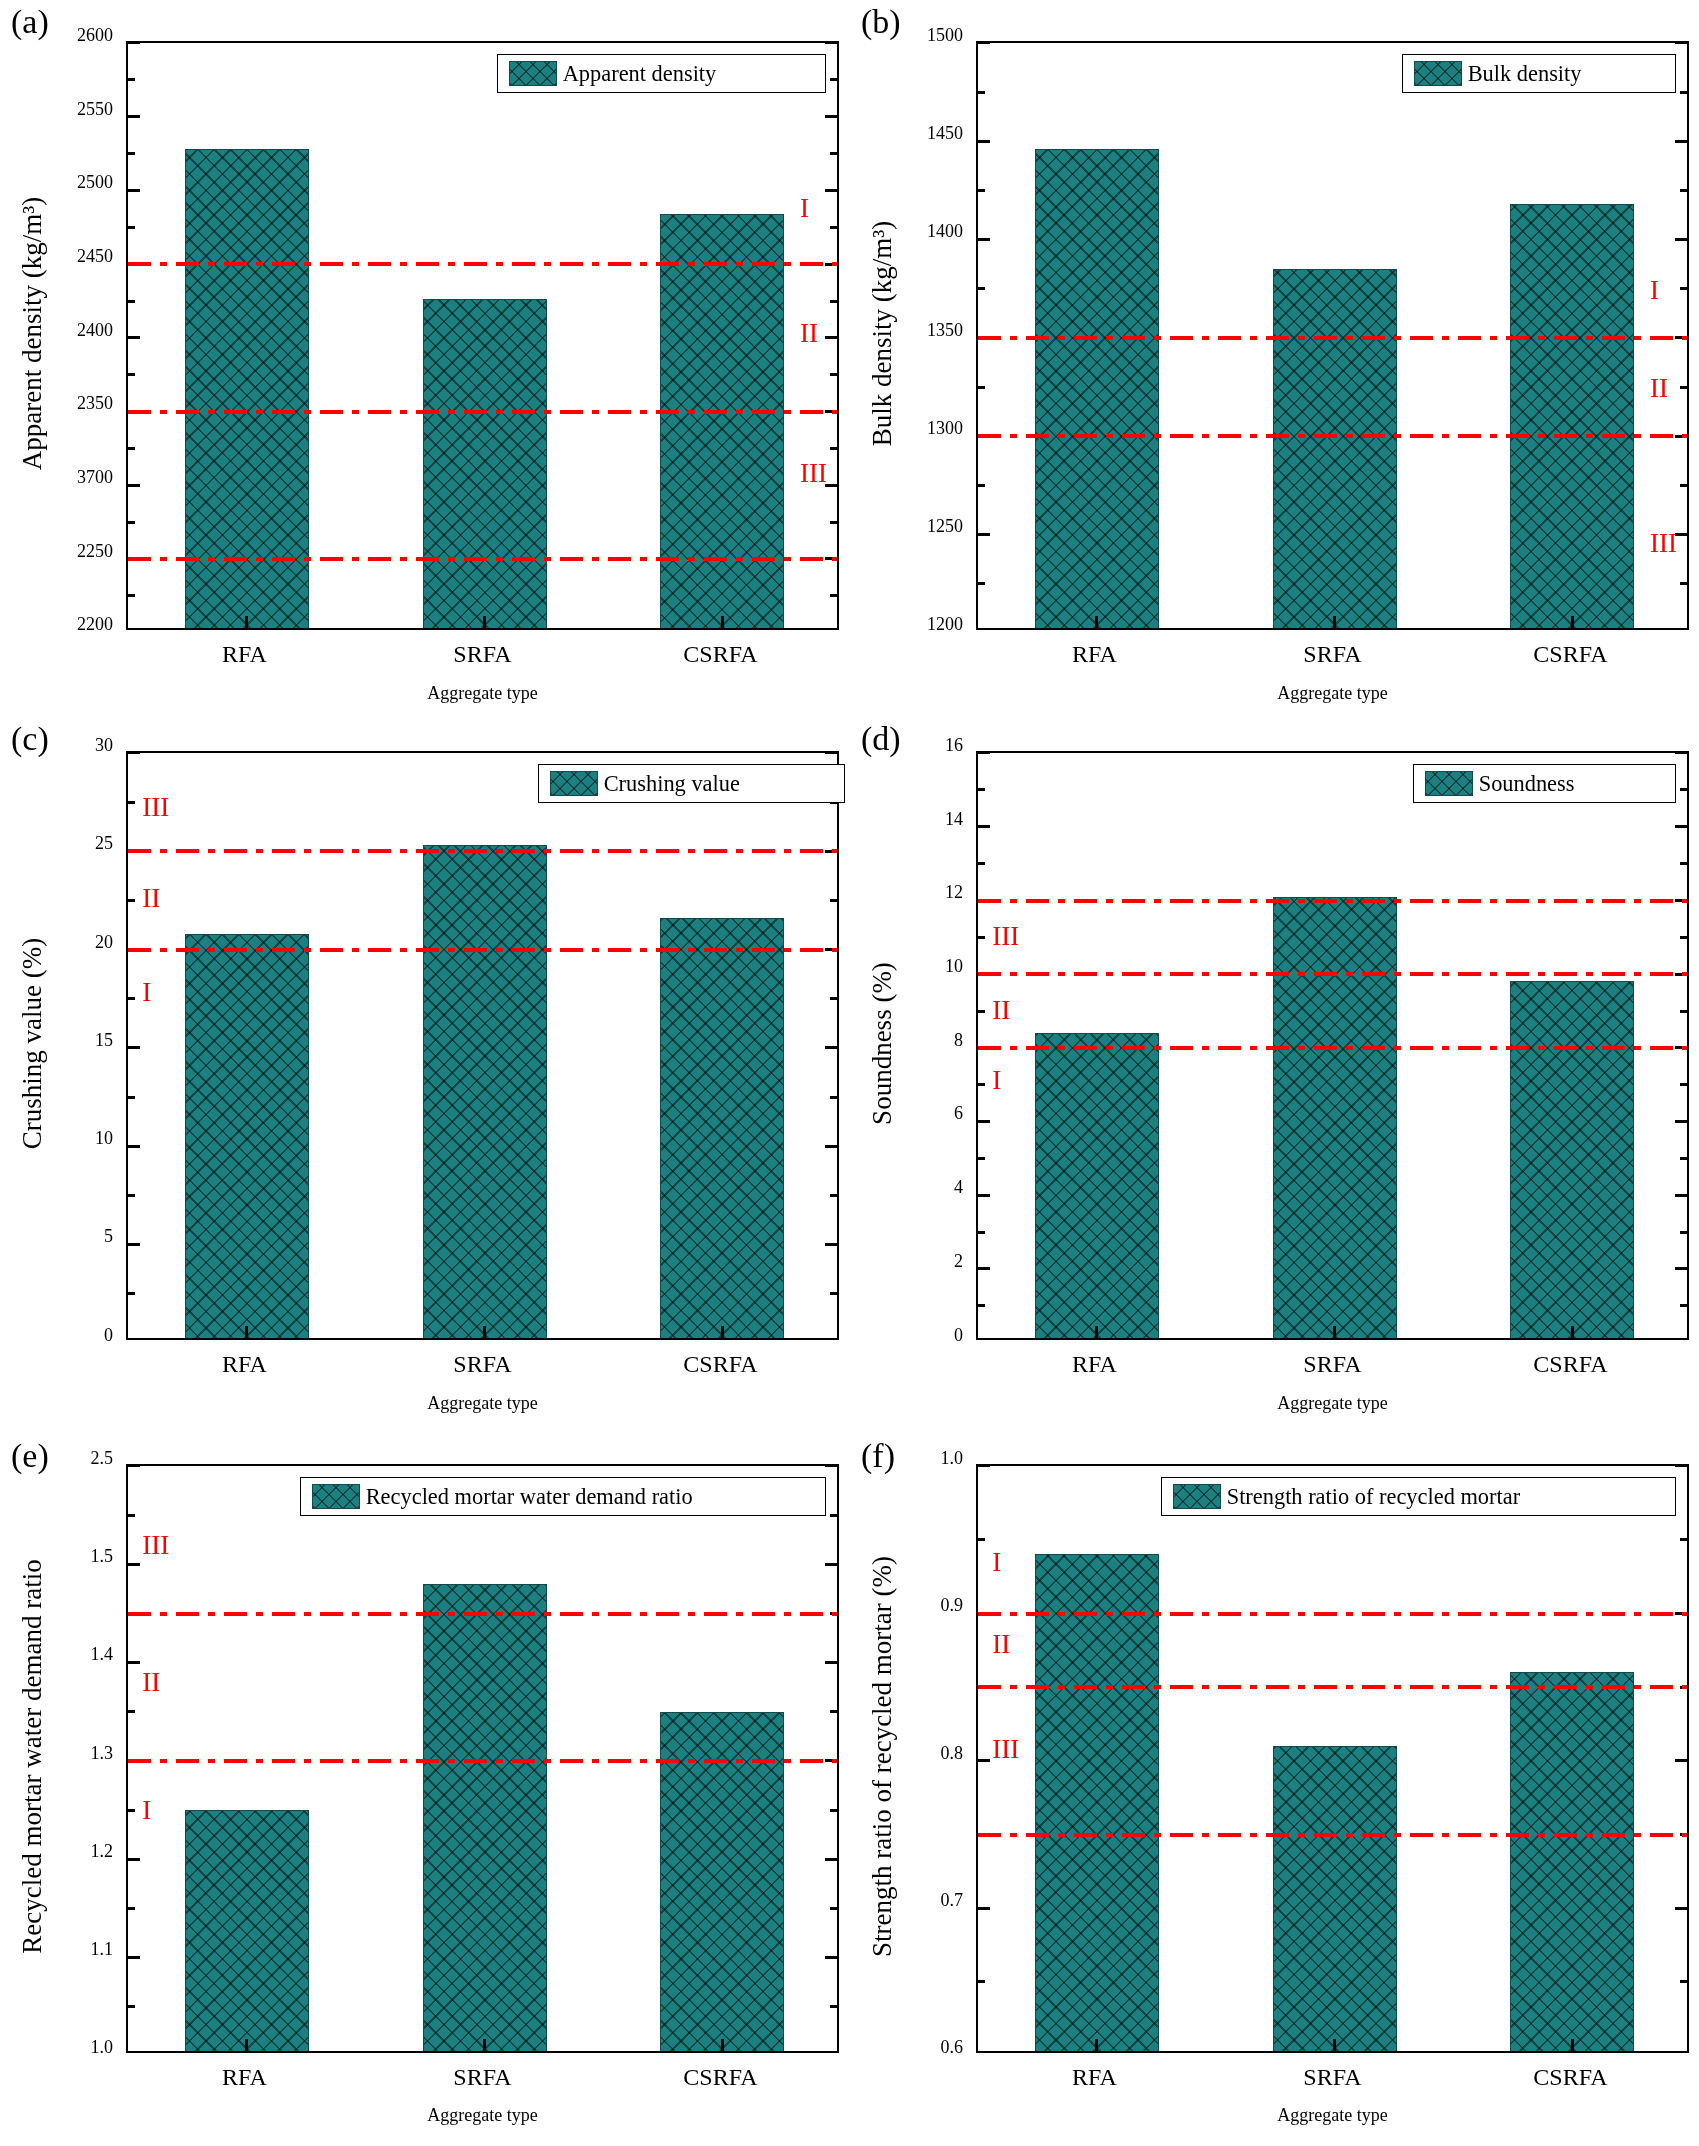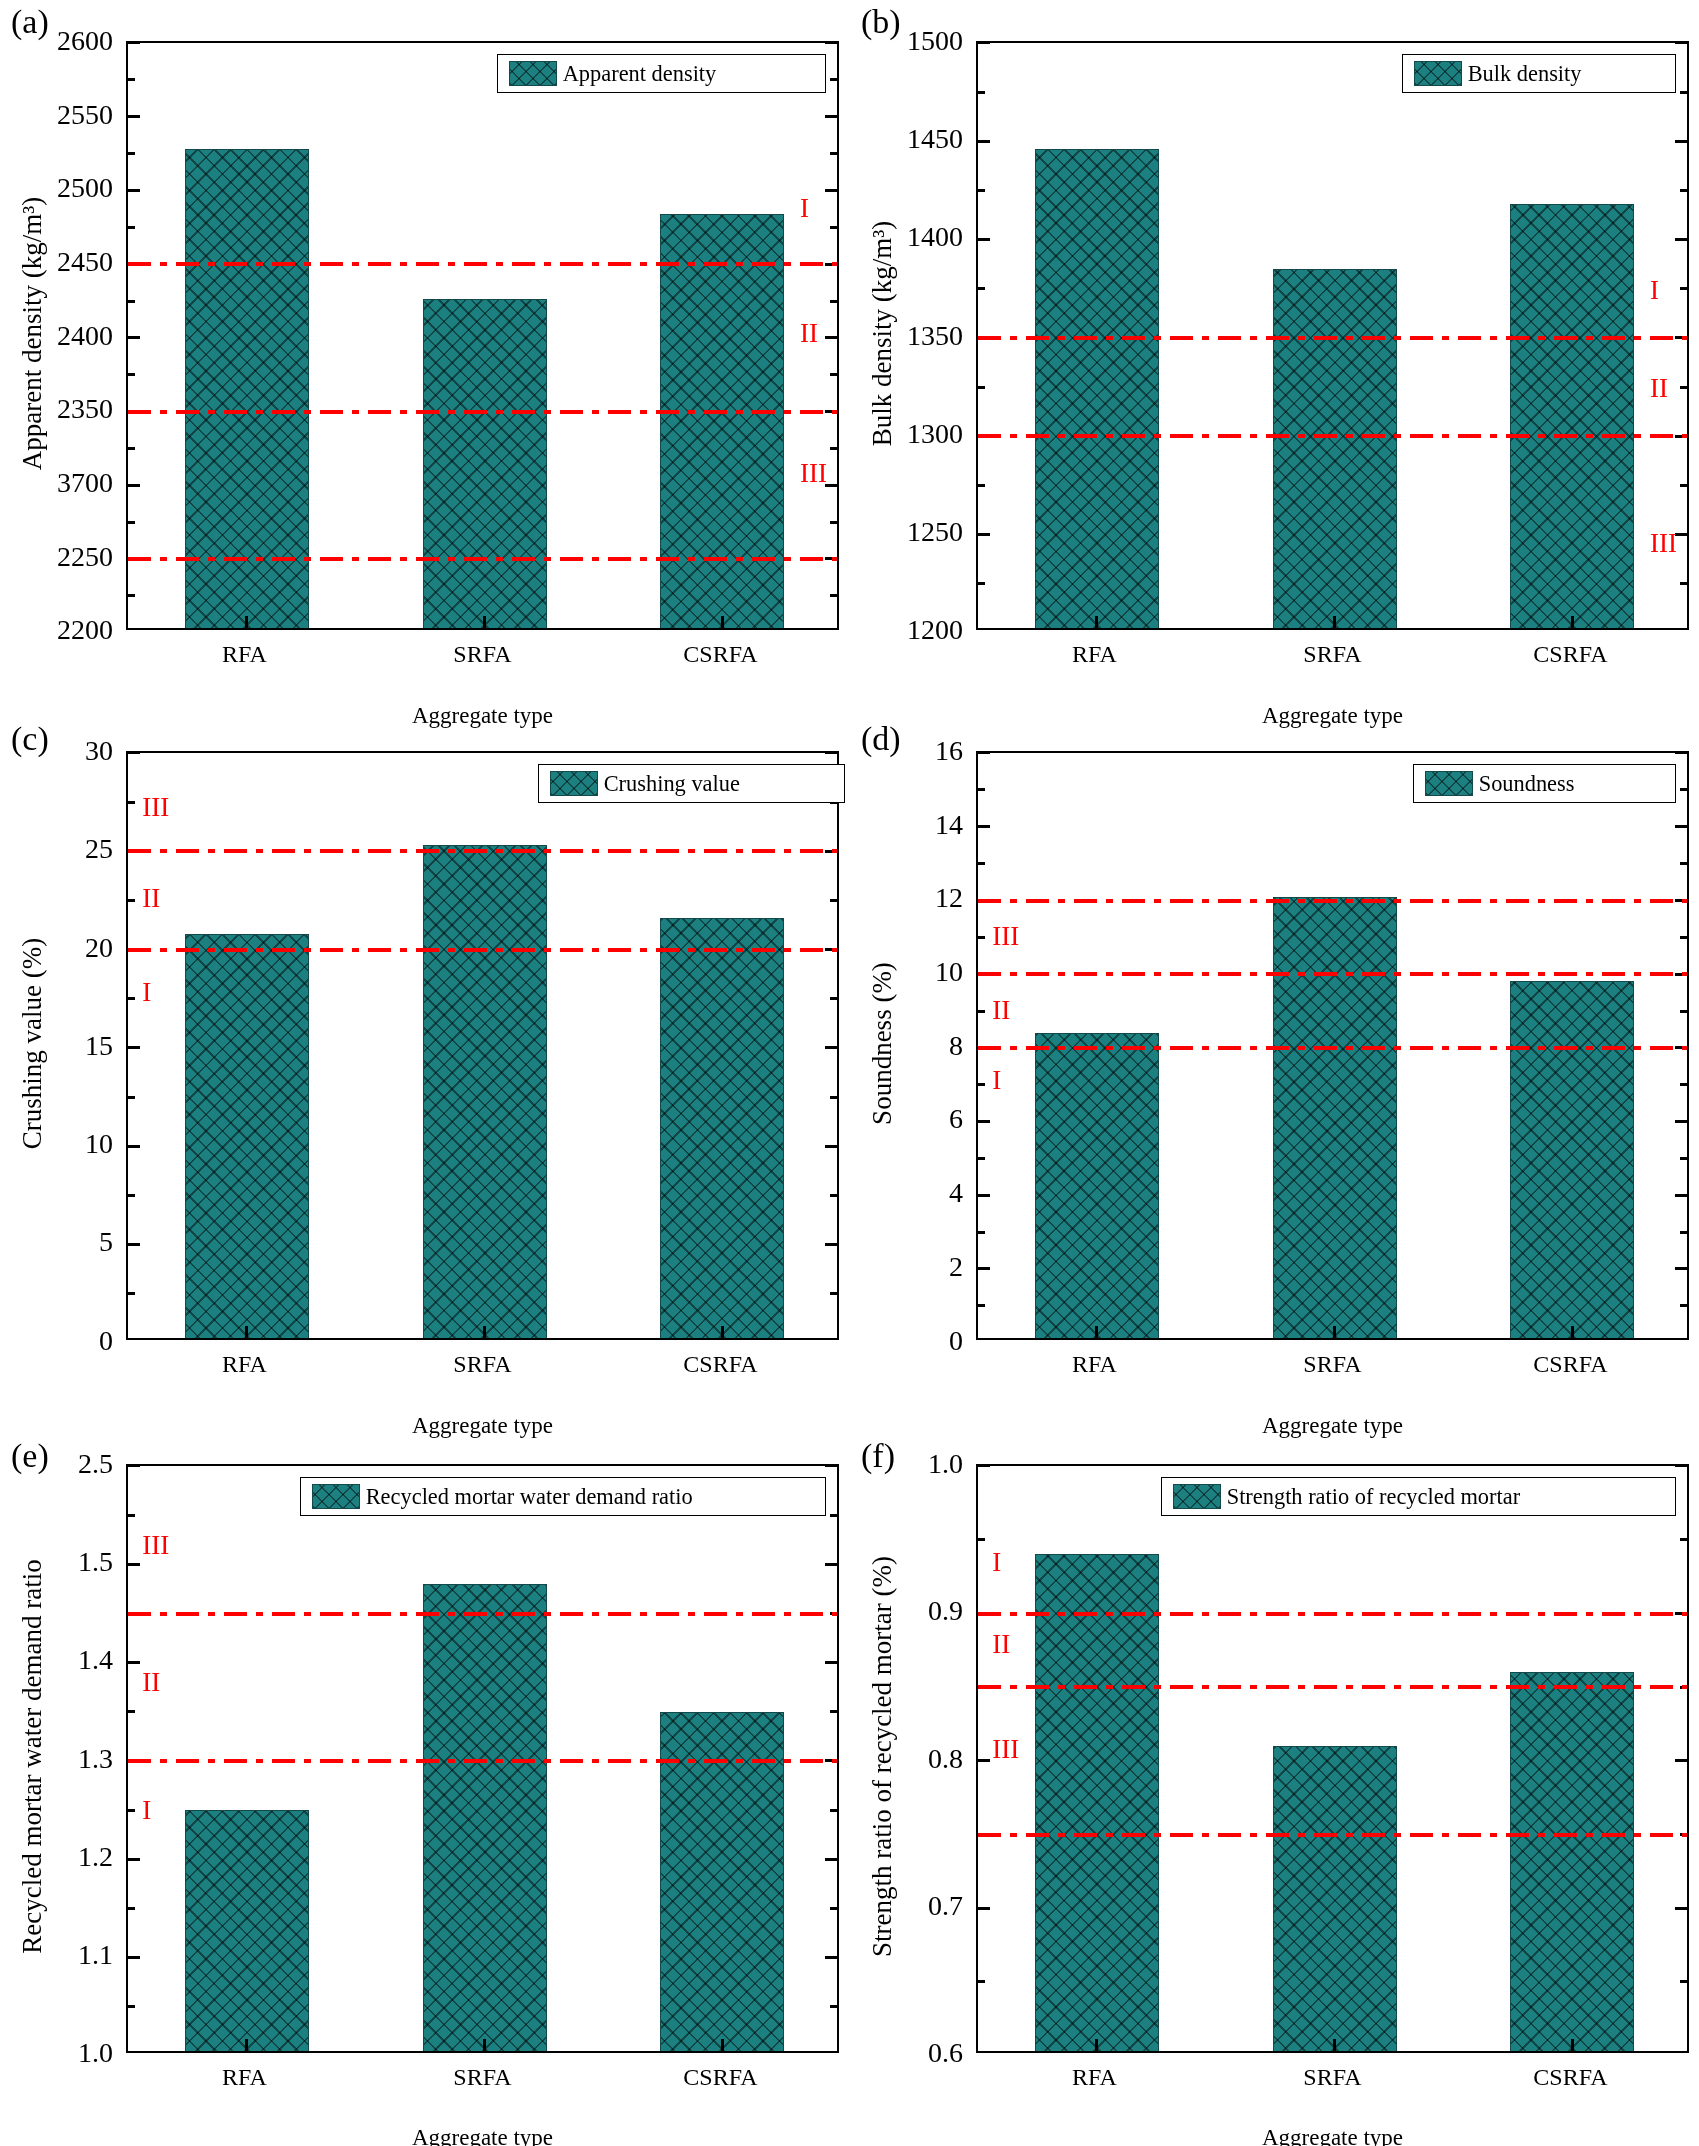--- a/index.html
+++ b/index.html
@@ -41,28 +41,27 @@
   .ytitle {
     position: absolute;
     transform-origin: 50% 50%;
     transform: rotate(-90deg);
     font-size: 27px;
     white-space: nowrap;
     text-align: center;
   }
   .xtitle {
     position: absolute;
-    font-size: 23px;
+    font-size: 18px;
     text-align: center;
     white-space: nowrap;
-    margin-top: 20px;
   }
   .ytick {
     position: absolute;
-    font-size: 28px;
+    font-size: 18px;
     text-align: right;
     white-space: nowrap;
   }
   .xtick {
     position: absolute;
     font-size: 24px;
     text-align: center;
     white-space: nowrap;
   }
   .tickmark-y {

